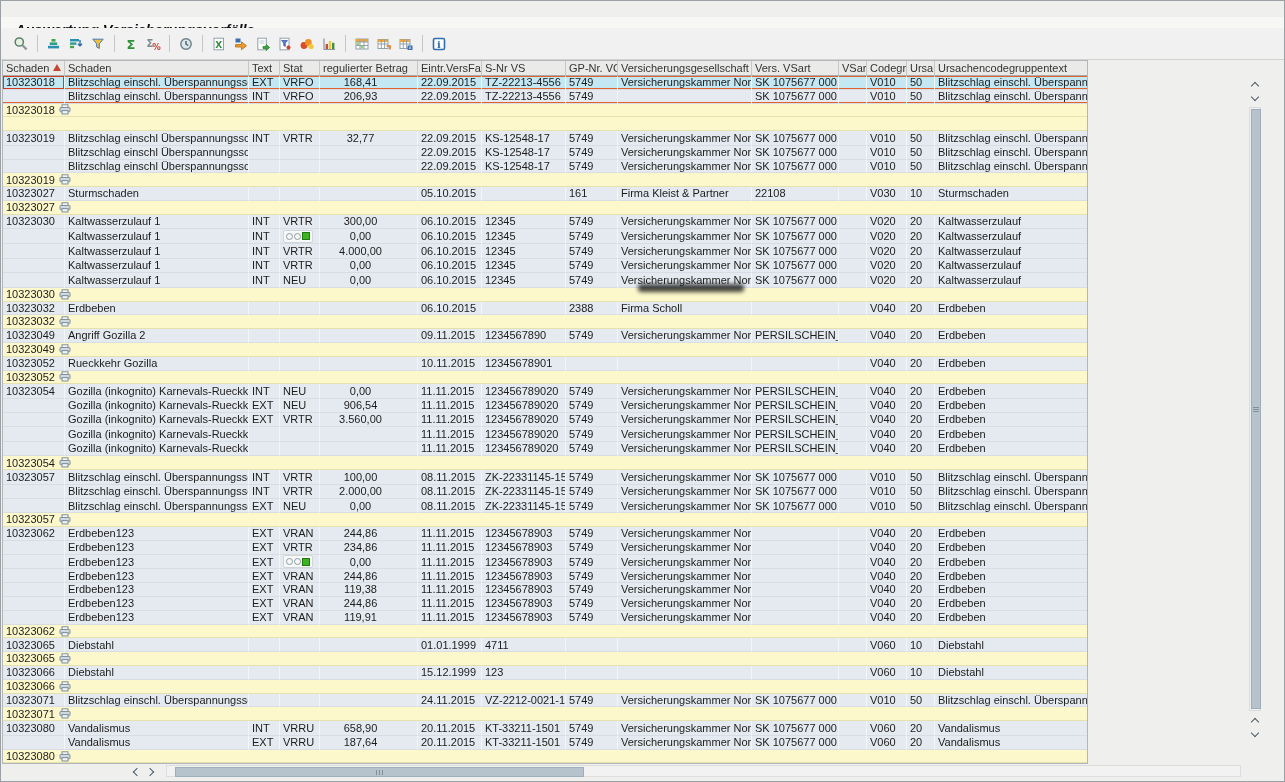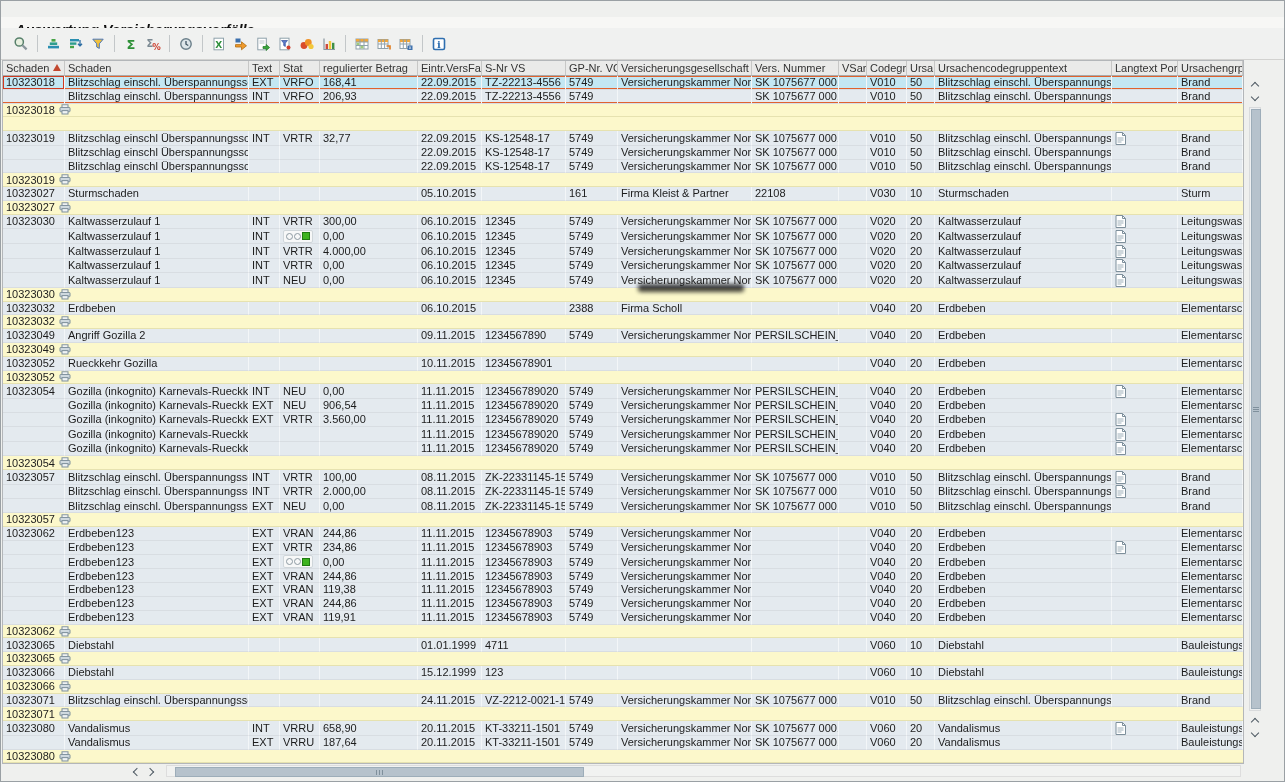--- a/index.html
+++ b/index.html
@@ -6,25 +6,25 @@
   body{font-family:"Liberation Sans",sans-serif;background:#e9eae8;}
   .app{position:relative;width:1285px;height:782px;background:#eff0ee;border:1px solid #9aa0a4;box-sizing:border-box;overflow:hidden;}
   
   .titlebar{position:absolute;left:0;top:16px;right:0;height:27px;background:#f7f7f5;border-bottom:1px solid #dcdcda;display:flex;align-items:center;padding-left:14px;box-sizing:border-box;}
   .titlebar span{font-size:14.5px;font-weight:bold;font-style:italic;color:#111;}
   
   .toolbar{position:absolute;left:0;top:27px;right:0;height:32px;background:#f0f1f0;border-bottom:1px solid #d2d2d0;display:flex;align-items:center;padding-left:9px;box-sizing:border-box;}
   .tbtn{width:22px;height:22px;display:inline-flex;align-items:center;justify-content:center;cursor:pointer;border-radius:2px;}
   .tsep{width:1px;height:17px;background:#c3c7c9;margin:0 5px;display:inline-block;}
   
-  .grid-wrap{position:absolute;left:1px;top:59px;width:1242px;height:704px;overflow:hidden;border:1px solid #b3b6b9;background:#fdfdfd;box-sizing:border-box;}
+  .grid-wrap{position:absolute;left:1px;top:59px;width:1086px;height:704px;overflow:hidden;border:1px solid #b3b6b9;background:#fdfdfd;box-sizing:border-box;}
   table.alv{border-collapse:separate;border-spacing:0;table-layout:fixed;width:1240px;}
   .alv th{height:15px;background:#eaeae9;border-right:1px solid #c7c7c6;border-bottom:1px solid #a9a9a9;font-weight:normal;font-size:11px;color:#333;text-align:left;padding:0 3px;overflow:hidden;white-space:nowrap;box-sizing:border-box;line-height:14px;cursor:pointer;}
   .alv td{height:13.8px;font-size:11px;line-height:12.5px;color:#1c1c1c;padding:0 3px;overflow:hidden;white-space:nowrap;background:#e4eaef;border-right:1px solid #f3f6f8;border-bottom:1px solid #d8dde2;box-sizing:border-box;cursor:default;}
-  .alv td.right{text-align:left;padding-right:19px;}
+  .alv td.right{text-align:center;padding-right:19px;}
   .alv tr.subr td{background:#fcf8cb;border-right:none;border-bottom:1px solid #e6e2b0;}
   .alv tr.sel td{background:#c3e7f3;}
   .alv tr.grp td{box-shadow:inset 0 -1px 0 #e0622e;}
   .alv tr.grp-first td{box-shadow:inset 0 1px 0 #e0622e, inset 0 -1px 0 #e0622e;}
   .alv td.selcell{box-shadow:inset 0 1px 0 #cf3a20, inset 0 -1px 0 #cf3a20, inset 1px 0 0 #cf3a20, inset -1px 0 0 #cf3a20 !important;}
   .sortup{display:inline-block;float:right;margin-top:3px;width:0;height:0;border-left:4px solid transparent;border-right:4px solid transparent;border-bottom:7px solid #c2472e;}
   .subnum{display:inline-flex;align-items:center;gap:4px;}
   
   .tl{display:inline-flex;align-items:center;gap:1px;background:#f7f8f8;border:1px solid #cfd6da;border-radius:2px;padding:0 2px;height:11px;}
   .tlc{width:7px;height:7px;border-radius:50%;border:1.4px solid #8d9aa2;box-sizing:border-box;background:transparent;display:inline-block;}
@@ -213,21 +213,21 @@
           <tr>
             <th>Schaden<span class="sortup"></span></th>
             <th>Schaden</th>
             <th>Text</th>
             <th>Stat</th>
             <th>regulierter Betrag</th>
             <th>Eintr.VersFall</th>
             <th>S-Nr VS</th>
             <th>GP-Nr. VG</th>
             <th>Versicherungsgesellschaft</th>
-            <th>Vers. Nummer</th>
+            <th>Vers. VSart</th>
             <th>VSart</th>
             <th>Codegrp</th>
             <th>Ursa</th>
             <th>Ursachencodegruppentext</th>
             <th>Langtext Portal</th>
             <th>Ursachengrp.Text</th>
           </tr>
         </thead>
         <tbody>
           <tr class="sel grp grp-first">

